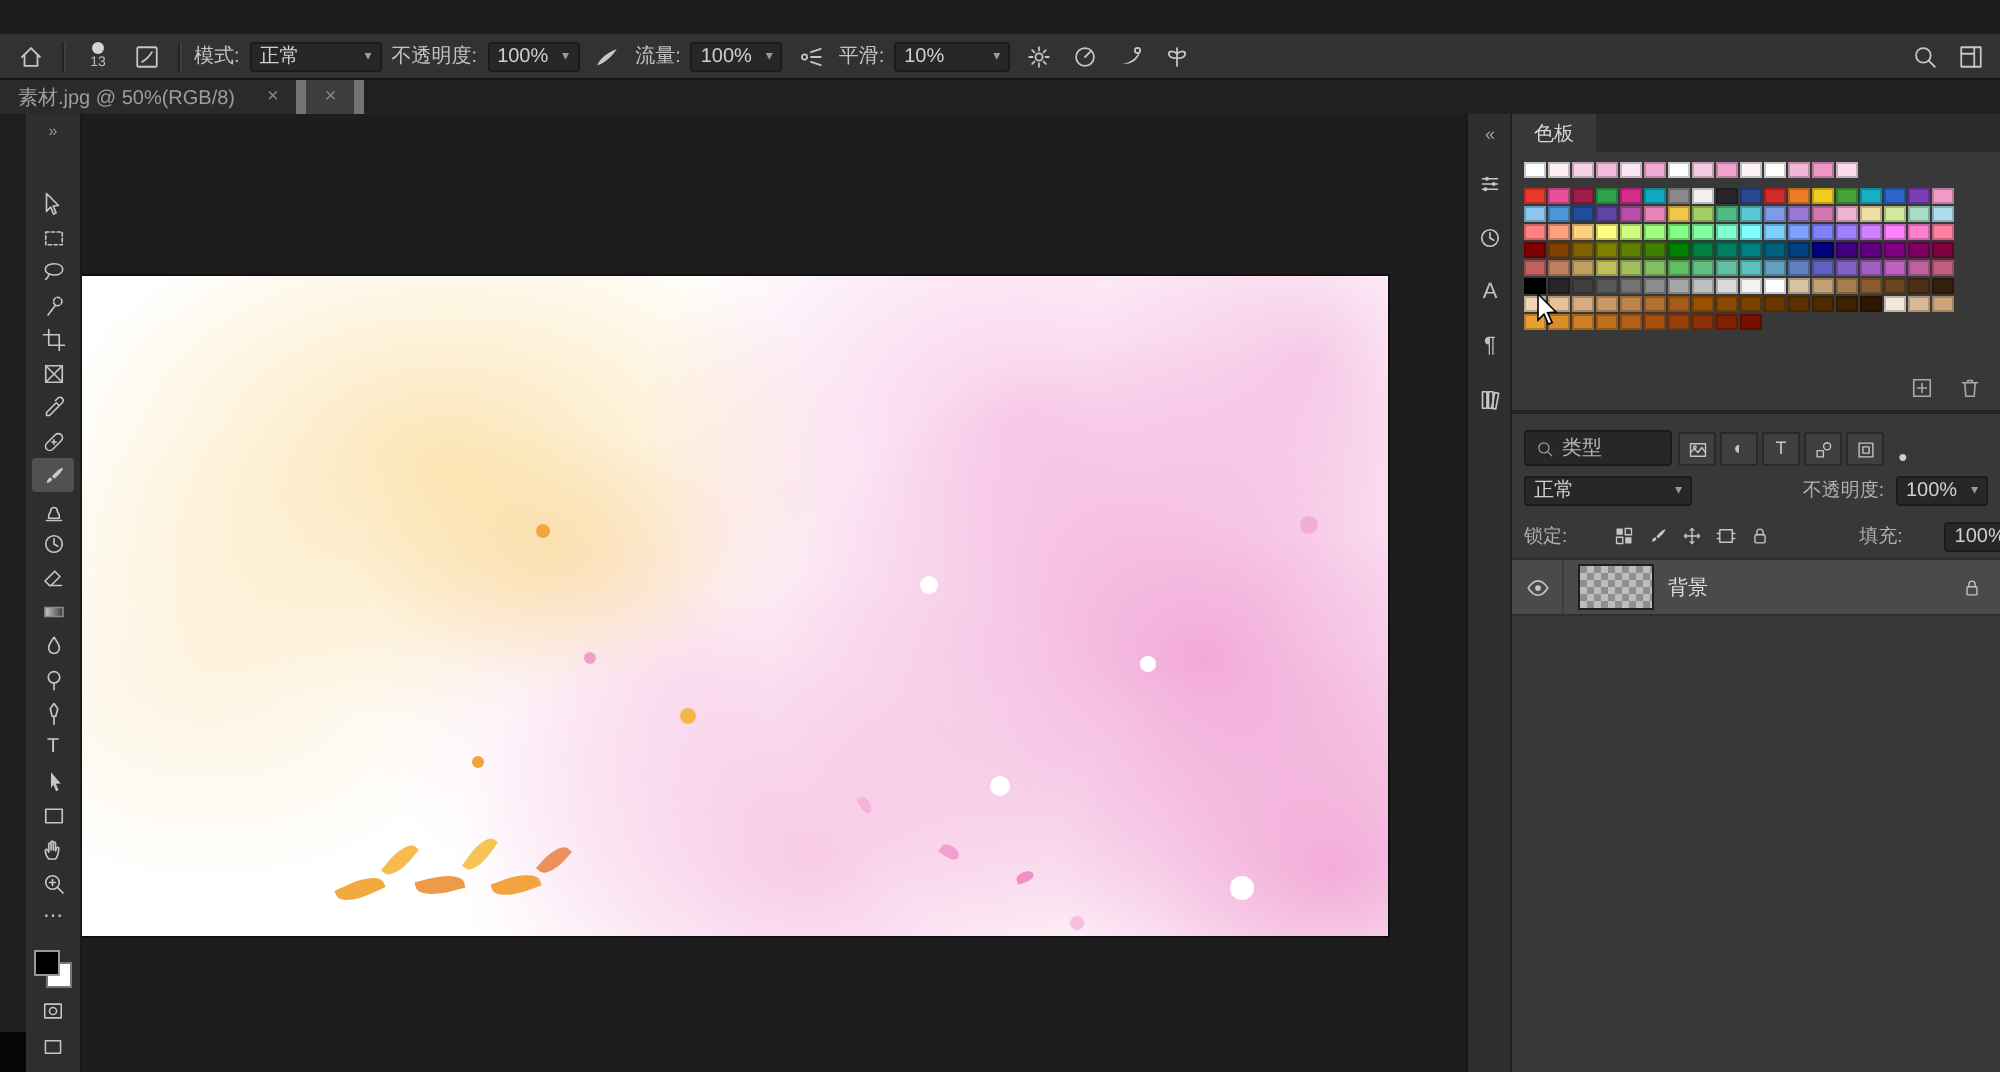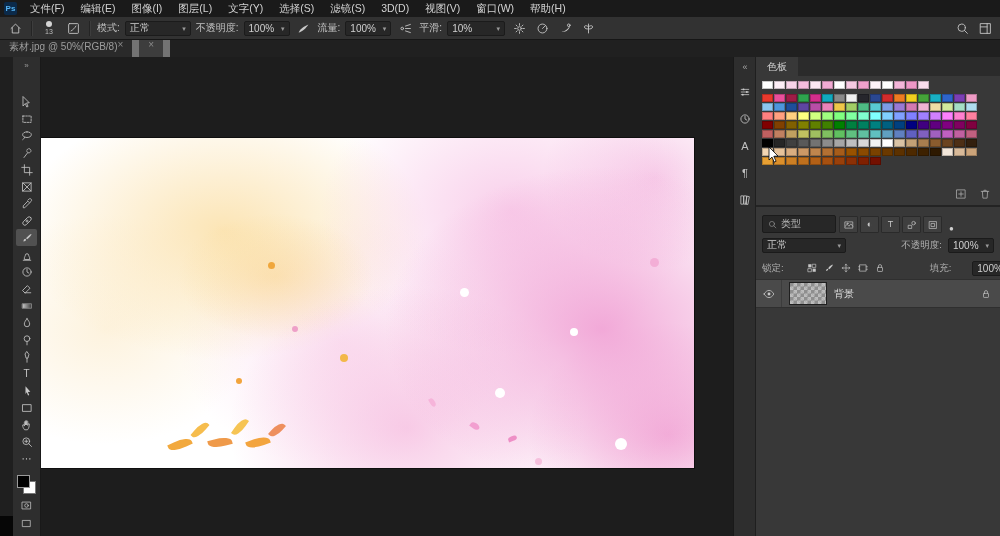--- a/index.html
+++ b/index.html
@@ -19,21 +19,21 @@
   .ps-select::after,.ps-field::after{content:"▾";font-size:7px;color:#9a9a9a;line-height:1;}
   .icon-btn{display:flex;align-items:center;justify-content:center;width:18px;height:18px;background:transparent;border:none;padding:0;cursor:pointer;}
   .vsep{width:1px;height:15px;background:#242424;margin:0 2px;box-shadow:1px 0 0 #3d3d3d;}
   .spacer{flex:1;}
   .brush-preview{display:flex;flex-direction:column;align-items:center;justify-content:center;width:20px;height:20px;cursor:pointer;}
   .brush-dot{width:6px;height:6px;border-radius:50%;background:#d4d4d4;}
   .brush-size{font-size:7px;color:#bdbdbd;line-height:1;margin-top:1px;}
 
   
   .tabbar{position:absolute;top:40px;left:0;right:0;height:17px;background:#202020;display:flex;align-items:stretch;z-index:4;}
-  .tab{display:flex;gap:0;padding:0 9px;font-size:10px;background:#2a2a2a;color:#9d9d9d;border-right:7px solid #737373;white-space:nowrap;cursor:pointer;}
+  .tab{display:flex;align-items:center;gap:16px;padding:0 9px;font-size:10px;background:#2a2a2a;color:#9d9d9d;border-right:5px solid #737373;white-space:nowrap;cursor:pointer;}
   .tab.active{background:#3d3d3d;color:#d8d8d8;}
   .tab-close{font-size:10px;color:#8a8a8a;line-height:1;}
 
   
   .leftrail{position:absolute;top:57px;left:0;width:13px;bottom:0;background:#1f1f1f;}
   .corner-block{position:absolute;left:0;bottom:0;width:13px;height:20px;background:#060606;}
   .toolbar{position:absolute;top:57px;left:13px;width:27px;bottom:0;background:#2e2e2e;border-right:1px solid #191919;display:flex;flex-direction:column;align-items:center;z-index:3;}
   .toolbar-collapse{height:13px;margin-top:2px;font-size:8px;color:#9a9a9a;display:flex;align-items:center;cursor:pointer;}
   .tools{display:flex;flex-direction:column;align-items:center;margin-top:21px;}
   .tool{width:21px;height:17px;display:flex;align-items:center;justify-content:center;border-radius:2px;cursor:pointer;}
@@ -137,36 +137,20 @@
   
   .cursor{position:absolute;left:768px;top:146px;width:12px;height:17px;z-index:50;pointer-events:none;}
 </style>
 </head>
 <body>
 
 
 
 <div class="app">
 
-  <header class="menubar">
-    <div class="ps-logo">Ps</div>
-    <nav class="menu-items">
-        <span class="menu-item">文件(F)</span>
-        <span class="menu-item">编辑(E)</span>
-        <span class="menu-item">图像(I)</span>
-        <span class="menu-item">图层(L)</span>
-        <span class="menu-item">文字(Y)</span>
-        <span class="menu-item">选择(S)</span>
-        <span class="menu-item">滤镜(S)</span>
-        <span class="menu-item">3D(D)</span>
-        <span class="menu-item">视图(V)</span>
-        <span class="menu-item">窗口(W)</span>
-        <span class="menu-item">帮助(H)</span>
-      </nav>
-  </header>
 
   <div class="optionsbar">
     <button class="icon-btn">
         <svg class="svgicon" viewBox="0 0 16 16">
           <path d="M2.5 8L8 2.5 13.5 8"></path>
           <path d="M4 7v6.5h8V7"></path>
         </svg>
       </button>
     <span class="vsep"></span>
     <div class="brush-preview">

